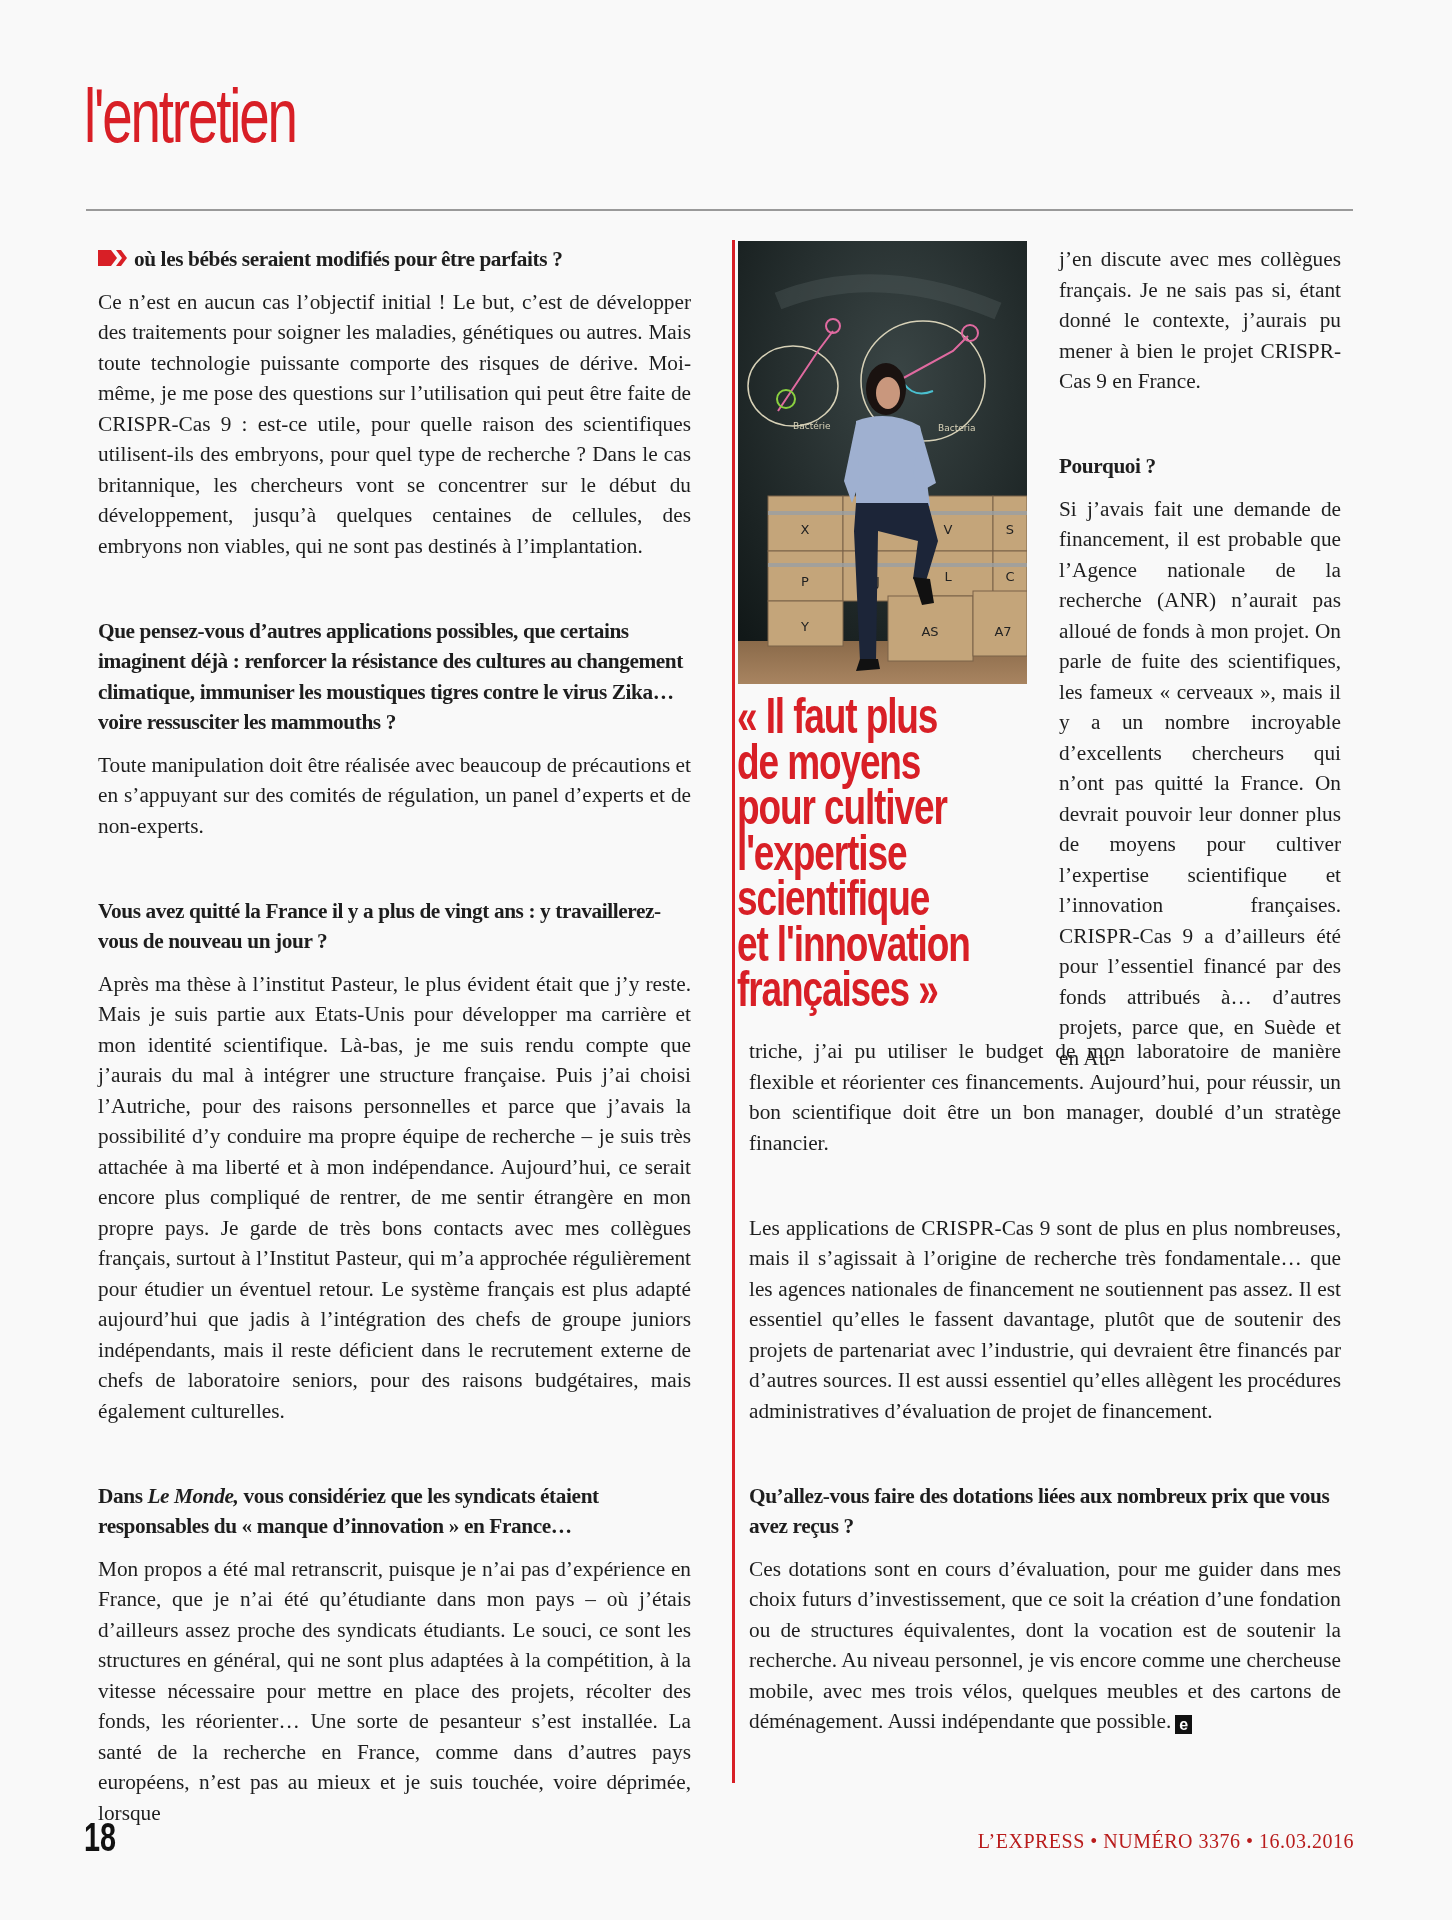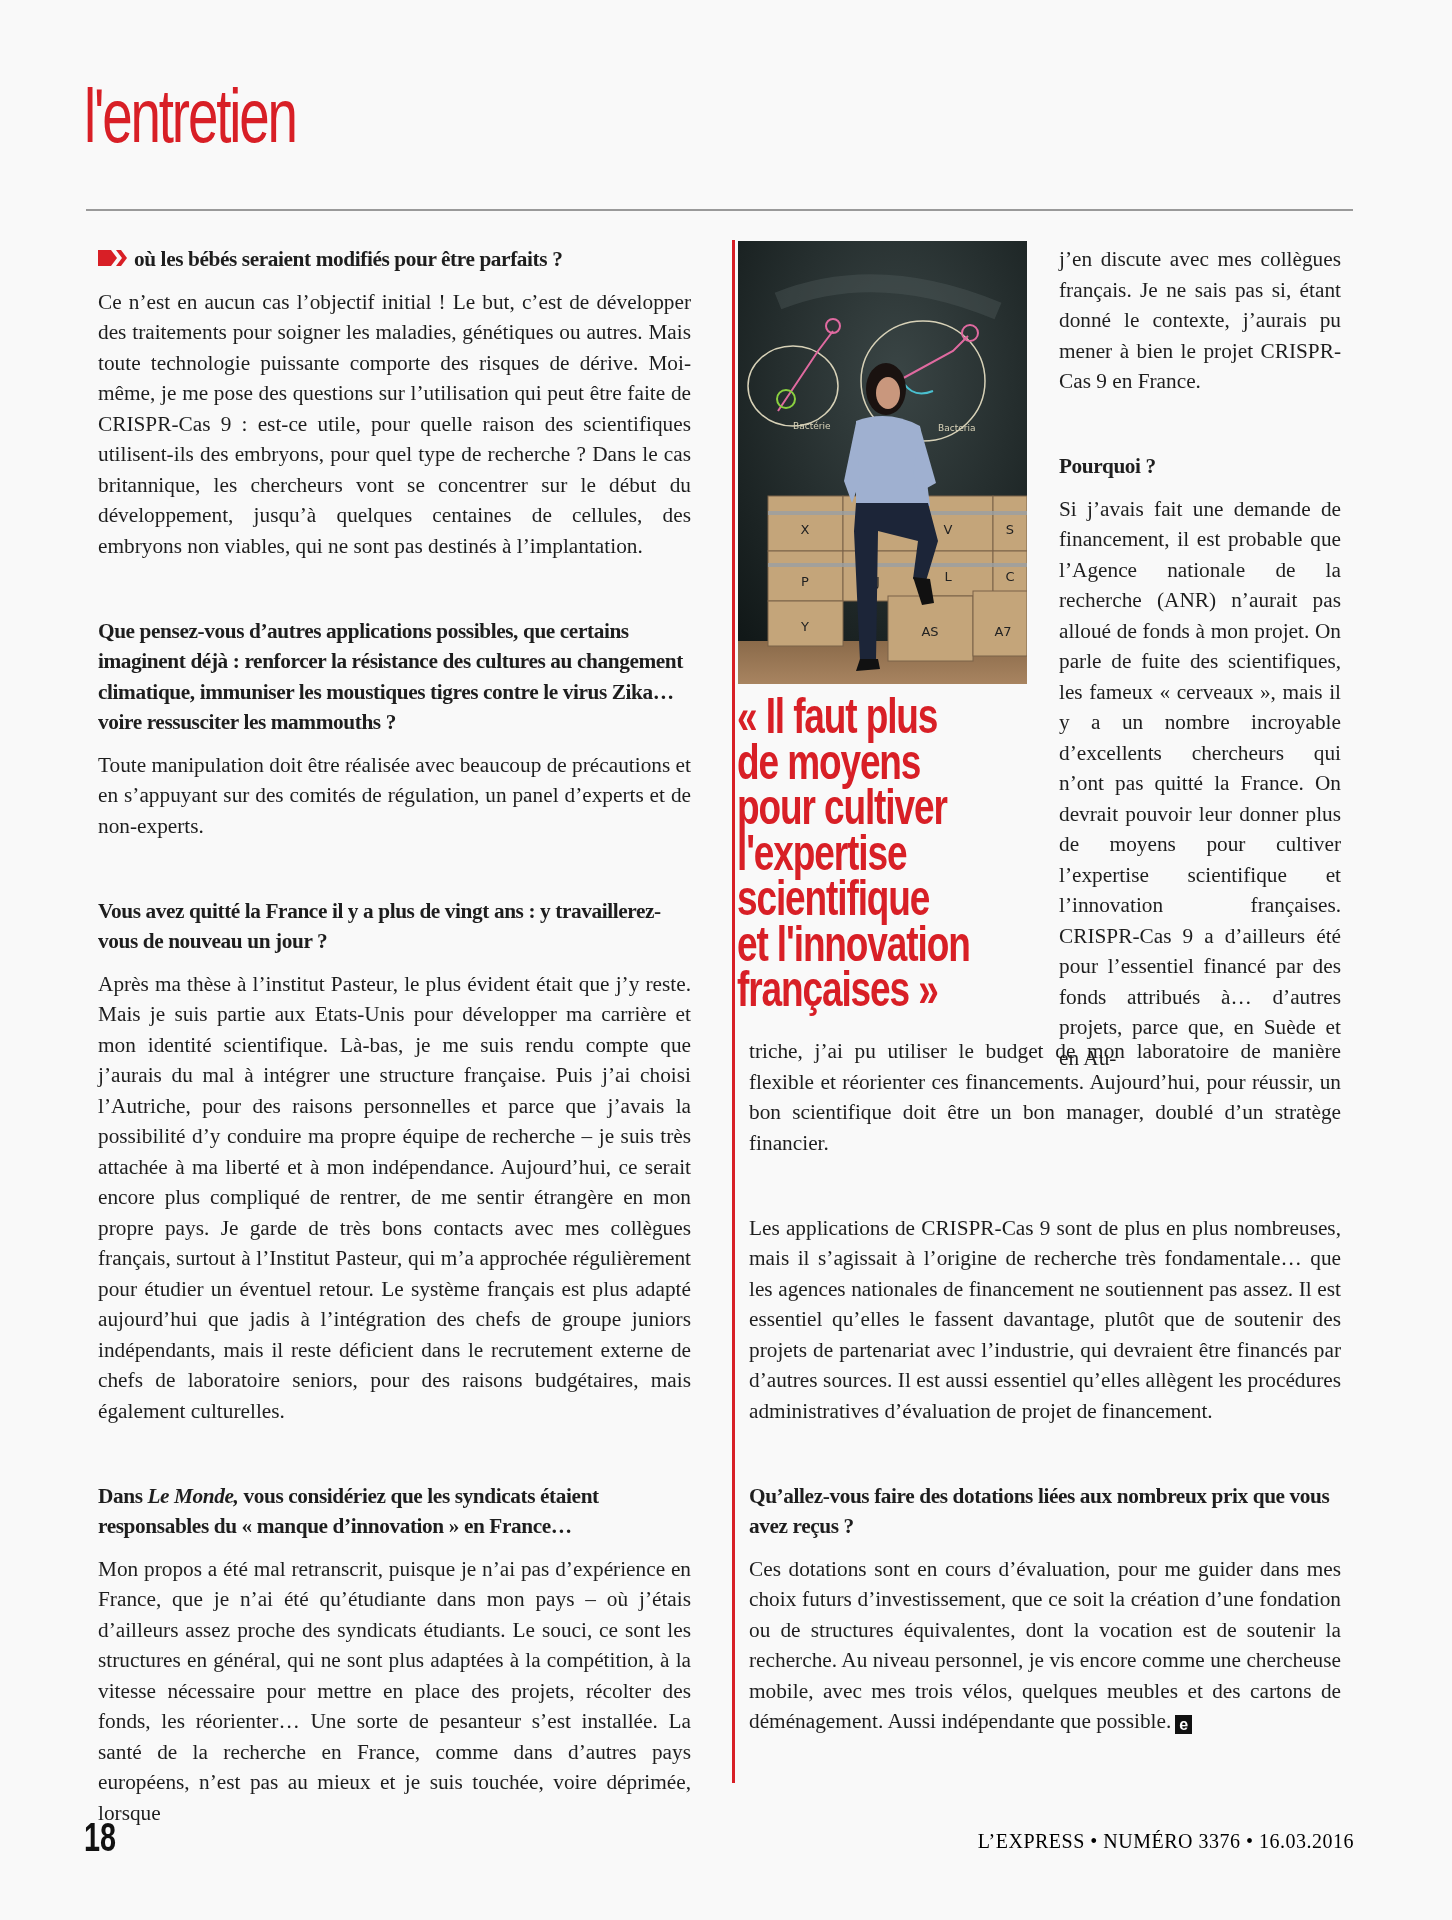--- a/index.html
+++ b/index.html
@@ -57,21 +57,21 @@
     .col-right-narrow { left: 1047px; top: 232px; width: 306px; }
     .col-right-wide { left: 737px; top: 1024px; width: 616px; }
     .footer-page {
       position: absolute; left: 84px; top: 1815px;
       font-family: "Liberation Sans", "DejaVu Sans", sans-serif;
       font-weight: bold; font-size: 40px; color: #111;
       transform: scaleX(0.72); transform-origin: left top;
     }
     .footer-pub {
       position: absolute; right: 98px; top: 1830px;
-      font-size: 20px; color: #000000; letter-spacing: 0.5px;
+      font-size: 20px; color: #b91c1c; letter-spacing: 0.5px;
     }
     .end-mark {
       display: inline-block; width: 17px; height: 19px; background: #111; color: #fff;
       font-family: "Liberation Sans", sans-serif; font-weight: bold; font-size: 16px;
       line-height: 19px; text-align: center; vertical-align: -2px; margin-left: 4px;
     }
   </style>
 </head>
 <body>
 

